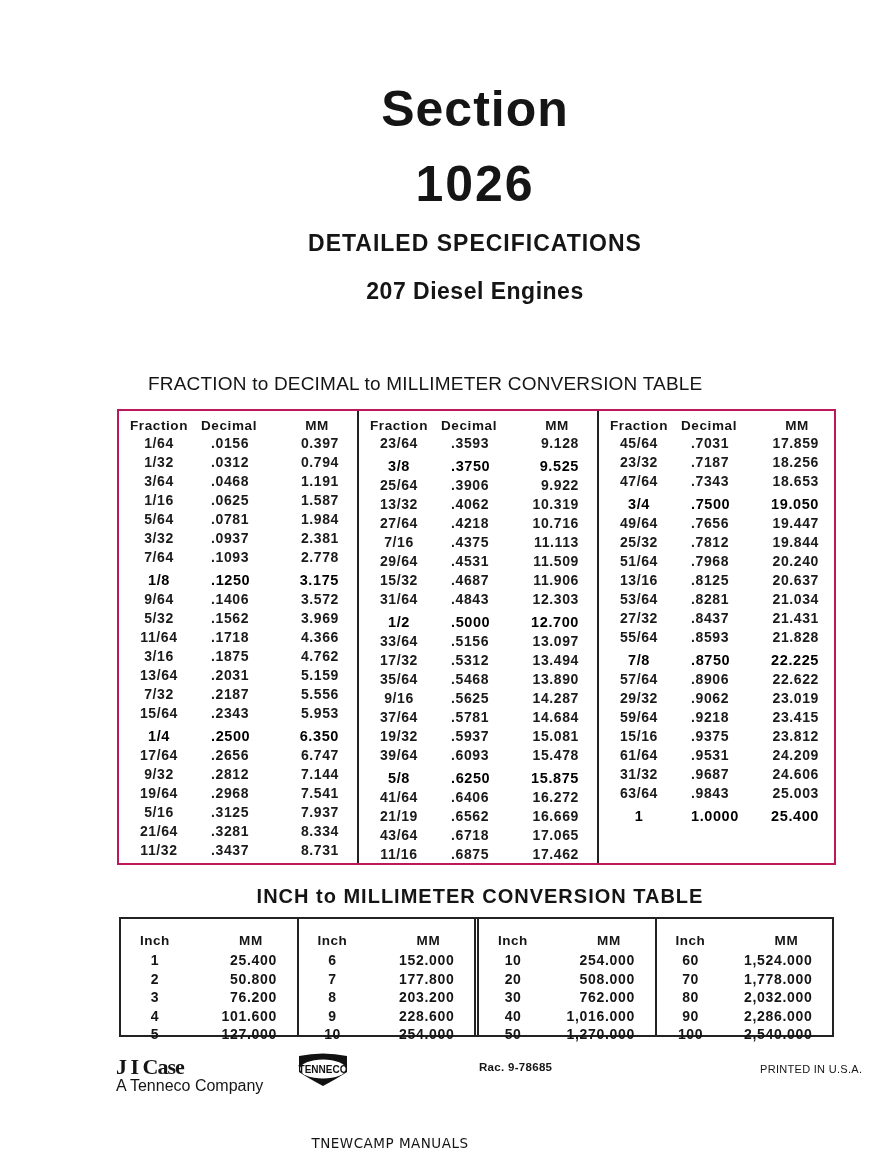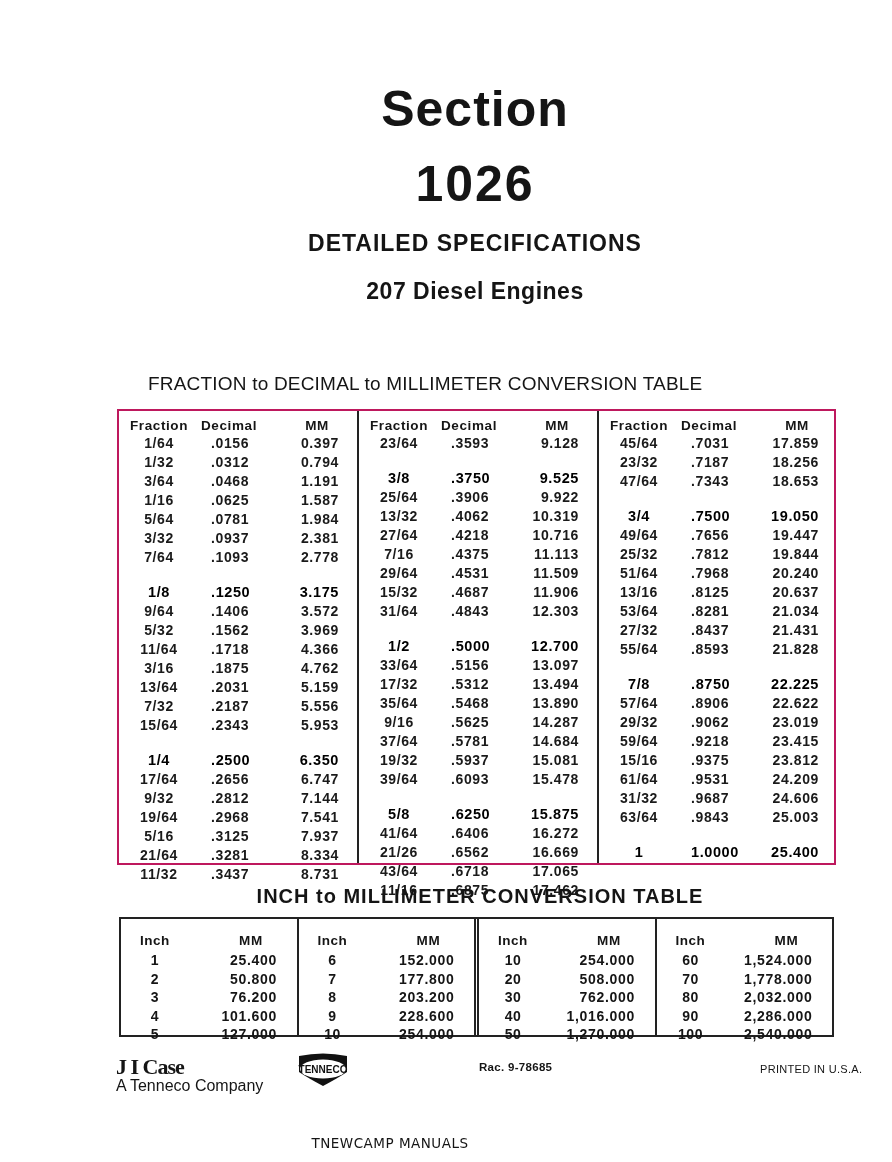--- a/index.html
+++ b/index.html
@@ -11,21 +11,21 @@
   .title-engine { left: 0; width: 950px; top: 278px; text-align: center; font-weight: bold; font-size: 23px; letter-spacing: 0.5px; }
   .table-title-1 { left: 148px; top: 373px; font-weight: normal; font-size: 19px; letter-spacing: 0.2px; white-space: nowrap; }
   .table-title-2 { left: 0; width: 960px; top: 885px; text-align: center; font-weight: bold; font-size: 20px; letter-spacing: 1px; white-space: nowrap; }
 
   .frac-table { left: 117px; top: 409px; width: 719px; height: 456px; border: 2px solid #be185d; box-sizing: border-box; display: flex; }
   .frac-col { flex: 1; position: relative; border-right: 2px solid #222; }
   .frac-col:last-child { border-right: none; }
   .frac-head, .frac-row { display: flex; }
   .frac-head { font-weight: bold; font-size: 13.5px; height: 22px; align-items: flex-end; }
   .frac-row { font-weight: bold; font-size: 14px; height: 19px; align-items: center; color: #1a1a1a; }
-  .frac-row.major { font-weight: bold; color: #000; font-size: 14.5px; margin-top: 16px; }
+  .frac-row.major { font-weight: bold; color: #000; font-size: 14.5px; margin-top: 4px; }
   .c-frac { width: 80px; text-align: center; letter-spacing: 0.6px; }
   .c-dec { width: 78px; text-align: left; padding-left: 12px; box-sizing: border-box; letter-spacing: 0.6px; }
   .c-mm { width: 80px; text-align: right; padding-right: 18px; box-sizing: border-box; letter-spacing: 0.6px; }
   .frac-head .c-dec { padding-left: 2px; }
   .frac-head .c-mm { text-align: center; padding-right: 0; }
 
   .inch-table { left: 119px; top: 917px; width: 715px; height: 120px; border: 2px solid #222; box-sizing: border-box; display: flex; }
   .inch-col { flex: 1; border-right: 2px solid #222; padding-top: 14px; }
   .inch-col.dbl { border-right: 5px double #222; }
   .inch-col:last-child { border-right: none; }
@@ -266,21 +266,21 @@
         <span class="c-frac">5/8</span>
         <span class="c-dec">.6250</span>
         <span class="c-mm">15.875</span>
       </div>
       <div class="frac-row">
         <span class="c-frac">41/64</span>
         <span class="c-dec">.6406</span>
         <span class="c-mm">16.272</span>
       </div>
       <div class="frac-row">
-        <span class="c-frac">21/26</span>
+        <span class="c-frac">21/19</span>
         <span class="c-dec">.6562</span>
         <span class="c-mm">16.669</span>
       </div>
       <div class="frac-row">
         <span class="c-frac">43/64</span>
         <span class="c-dec">.6718</span>
         <span class="c-mm">17.065</span>
       </div>
       <div class="frac-row">
         <span class="c-frac">11/16</span>

